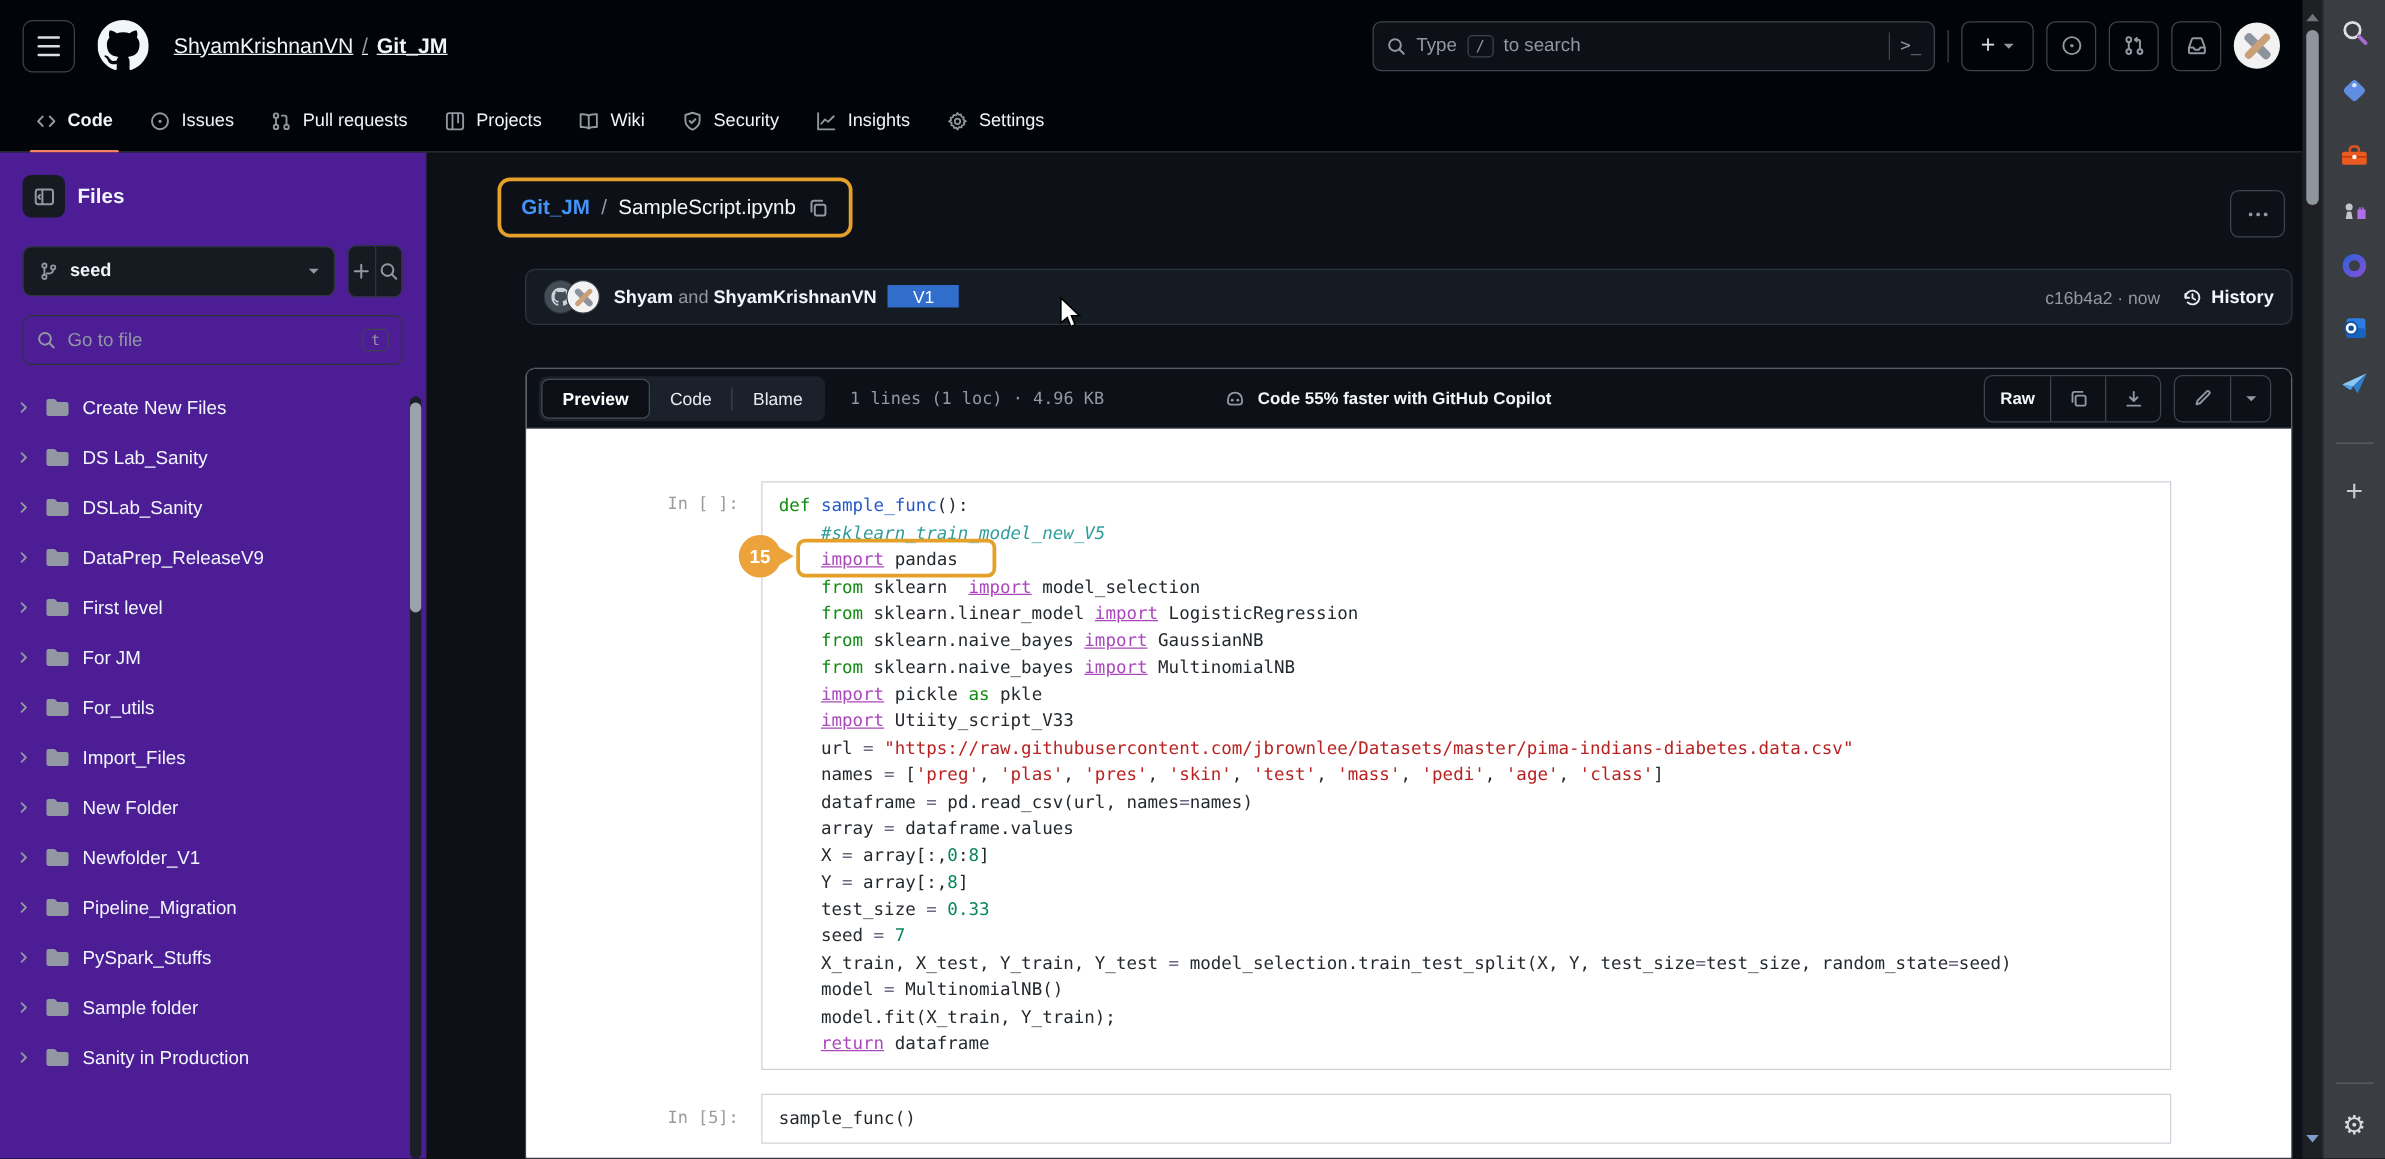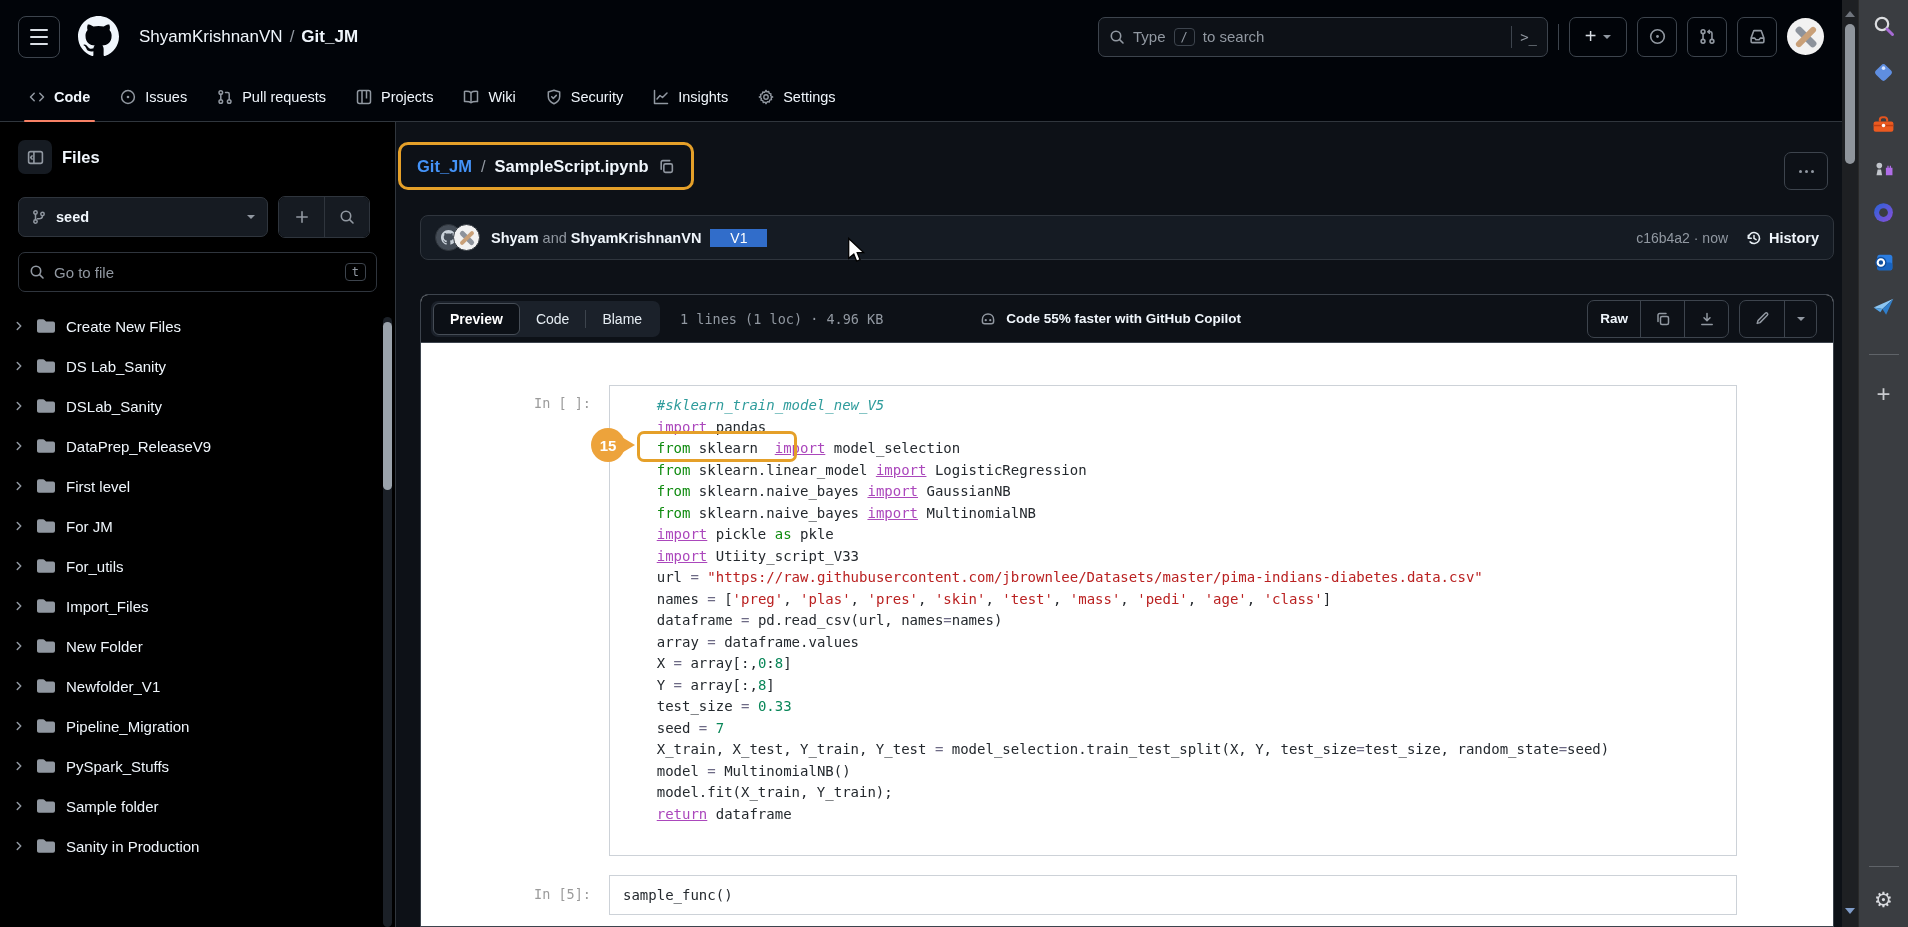--- a/index.html
+++ b/index.html
@@ -7,21 +7,21 @@
   .page { position:relative; width:1908px; height:927px; background:#0d1117; overflow:hidden;
           font-family:"Liberation Sans", sans-serif; color:#f0f6fc; }
 
   
   .gh-header { position:absolute; left:0; top:0; width:1842px; height:73px; background:#010409;
                display:flex; align-items:center; padding:0 18px; gap:12px; }
   .burger { width:42px; height:42px; border:1px solid #3d444d; border-radius:8px; background:none;
             display:flex; flex-direction:column; justify-content:center; align-items:center; gap:5px; cursor:pointer; }
   .burger i { display:block; width:18px; height:2px; background:#d9dee4; border-radius:1px; }
   .gh-logo { width:41px; height:41px; margin-left:6px; }
-  .crumb { font-size:17px; margin-left:8px; white-space:nowrap; }
+  .crumb { font-size:17px; margin-left:8px; white-space:nowrap;text-decoration:underline; }
   .crumb .sep { color:#9198a1; padding:0 7px; }
   .crumb .repo { font-weight:700; }
   .hdr-right { margin-left:auto; display:flex; align-items:center; gap:10px; }
   .searchbox { width:450px; height:40px; border:1px solid #3d444d; border-radius:7px; background:#0d1117;
                display:flex; align-items:center; padding:0 10px; gap:8px; color:#9198a1; font-size:15px; }
   .kbd { border:1px solid #3d444d; border-radius:4px; padding:1px 6px; font-size:12px;
          font-family:"DejaVu Sans Mono", monospace; color:#9198a1; }
   .searchbox .spacer { flex:1; }
   .searchbox .sdiv { width:1px; height:22px; background:#3d444d; }
   .prompt-glyph { font-family:"DejaVu Sans Mono", monospace; font-size:14px; color:#9198a1; }
@@ -39,21 +39,21 @@
   
   .gh-nav { position:absolute; left:0; top:73px; width:1842px; height:49px; background:#010409;
             border-bottom:1px solid #30363d; display:flex; align-items:stretch; padding:0 14px; }
   .tab { position:relative; display:flex; align-items:center; gap:9px; padding:0 15px; font-size:14.5px;
          color:#f0f6fc; text-decoration:none; cursor:pointer; }
   .tab svg { flex:none; }
   .tab.active { font-weight:700; }
   .tab .underline { position:absolute; left:10px; right:10px; bottom:-1px; height:2px; border-radius:2px; background:#f78166; }
 
   
-  .sidebar { position:absolute; left:0; top:122px; width:396px; height:805px; background:#000000;
+  .sidebar { position:absolute; left:0; top:122px; width:341px; height:805px; background:#4c1d95;
              border-right:1px solid #30363d; }
   .files-head { display:flex; align-items:center; gap:10px; padding:18px 18px 6px 18px; }
   .ghost-btn { width:34px; height:34px; border:none; background:#161b22; border-radius:7px; color:#9198a1;
                display:flex; align-items:center; justify-content:center; cursor:pointer; }
   .files-title { font-size:16.5px; font-weight:700; color:#f0f6fc; }
   .branch-row { display:flex; align-items:center; gap:10px; padding:16px 18px 0 18px; }
   .branch-btn { flex:none; width:250px; height:40px; background:#161b22; border:1px solid #2f353d; border-radius:7px;
                 display:flex; align-items:center; gap:9px; padding:0 12px; color:#f0f6fc; font-size:14.5px;
                 font-weight:700; cursor:pointer; }
   .branch-btn .caret { margin-left:auto; }
@@ -72,21 +72,21 @@
   .tree-label { font-size:15px; color:#f0f6fc; white-space:nowrap; }
   .tree-track { position:absolute; right:3px; top:195px; bottom:0; width:9px; background:#1b2027; border-radius:5px; }
   .tree-thumb { position:absolute; right:3px; top:200px; width:9px; height:168px; background:#9aa2ab; border-radius:5px; cursor:pointer; }
 
   
   .main { position:absolute; left:392px; top:122px; width:1450px; height:805px; }
   .path-box { position:absolute; left:6px; top:20px; height:48px; display:flex; align-items:center; gap:9px;
               padding:0 16px; border:3px solid #e5a029; border-radius:10px; }
   .path-box .plink { color:#4493f8; font-size:16.5px; font-weight:600; text-decoration:none; cursor:pointer; }
   .path-box .psep { color:#9198a1; font-size:16.5px; }
-  .path-box .pfile { color:#f0f6fc; font-size:16.5px; font-weight:700; }
+  .path-box .pfile { color:#f0f6fc; font-size:16.5px; font-weight:400; }
   .iconbtn { background:none; border:none; color:#9198a1; cursor:pointer; display:flex; align-items:center; }
   .kebab { position:absolute; left:1392px; top:30px; width:44px; height:38px; border:1px solid #3d444d;
            border-radius:7px; background:none; display:flex; align-items:center; justify-content:center; gap:3px; cursor:pointer; }
   .kebab i { width:3px; height:3px; border-radius:50%; background:#9198a1; }
 
   .commit-bar { position:absolute; left:28px; top:93px; width:1414px; height:45px; background:#151b23;
                 border:1px solid #2f353d; border-radius:8px; display:flex; align-items:center; padding:0 14px; }
   .cavatars { display:flex; align-items:center; margin-right:11px; }
   .cav { width:27px; height:27px; border-radius:50%; position:relative; overflow:hidden; border:1px solid #30363d; }
   .cav.oc { background:#444c56; display:flex; align-items:center; justify-content:center; }
@@ -564,20 +564,21 @@
                 <span class="caret"></span>
               </button>
           </div>
         </div>
       </div>
 
       <div class="fb-content">
         <div class="cell-label" style="top:52px">In [ ]:</div>
         <div class="cellbox" style="top:42px; height:471px">
           <div class="code">
+              <div class="cl"><span class="t-k">def</span><span class="t-p"> </span><span class="t-fn">sample_func</span><span class="t-p">():</span></div>
               <div class="cl"><span class="t-p">    </span><span class="t-c">#sklearn_train_model_new_V5</span></div>
               <div class="cl"><span class="t-p">    </span><span class="t-im">import</span><span class="t-p"> pandas</span></div>
               <div class="cl"><span class="t-p">    </span><span class="t-k">from</span><span class="t-p"> sklearn  </span><span class="t-im">import</span><span class="t-p"> model_selection</span></div>
               <div class="cl"><span class="t-p">    </span><span class="t-k">from</span><span class="t-p"> sklearn.linear_model </span><span class="t-im">import</span><span class="t-p"> LogisticRegression</span></div>
               <div class="cl"><span class="t-p">    </span><span class="t-k">from</span><span class="t-p"> sklearn.naive_bayes </span><span class="t-im">import</span><span class="t-p"> GaussianNB</span></div>
               <div class="cl"><span class="t-p">    </span><span class="t-k">from</span><span class="t-p"> sklearn.naive_bayes </span><span class="t-im">import</span><span class="t-p"> MultinomialNB</span></div>
               <div class="cl"><span class="t-p">    </span><span class="t-im">import</span><span class="t-p"> pickle </span><span class="t-k">as</span><span class="t-p"> pkle</span></div>
               <div class="cl"><span class="t-p">    </span><span class="t-im">import</span><span class="t-p"> Utiity_script_V33</span></div>
               <div class="cl"><span class="t-p">    url </span><span class="t-o">=</span><span class="t-p"> </span><span class="t-s">"https://raw.githubusercontent.com/jbrownlee/Datasets/master/pima-indians-diabetes.data.csv"</span></div>
               <div class="cl"><span class="t-p">    names </span><span class="t-o">=</span><span class="t-p"> [</span><span class="t-s">'preg'</span><span class="t-p">, </span><span class="t-s">'plas'</span><span class="t-p">, </span><span class="t-s">'pres'</span><span class="t-p">, </span><span class="t-s">'skin'</span><span class="t-p">, </span><span class="t-s">'test'</span><span class="t-p">, </span><span class="t-s">'mass'</span><span class="t-p">, </span><span class="t-s">'pedi'</span><span class="t-p">, </span><span class="t-s">'age'</span><span class="t-p">, </span><span class="t-s">'class'</span><span class="t-p">]</span></div>

